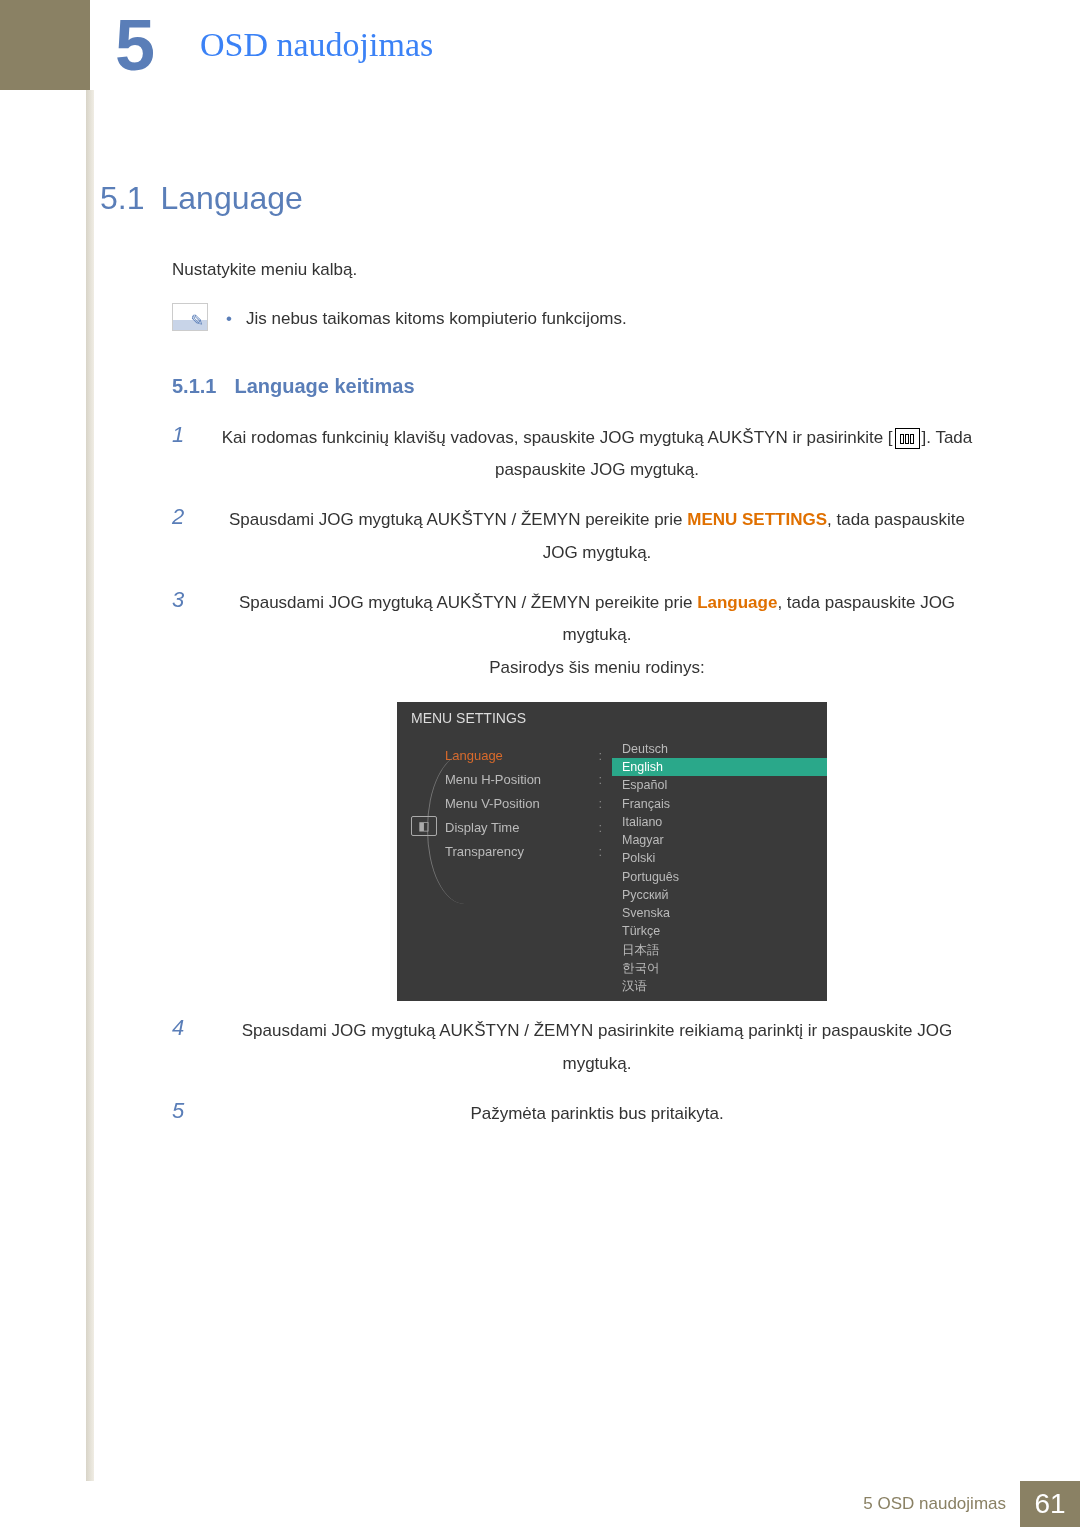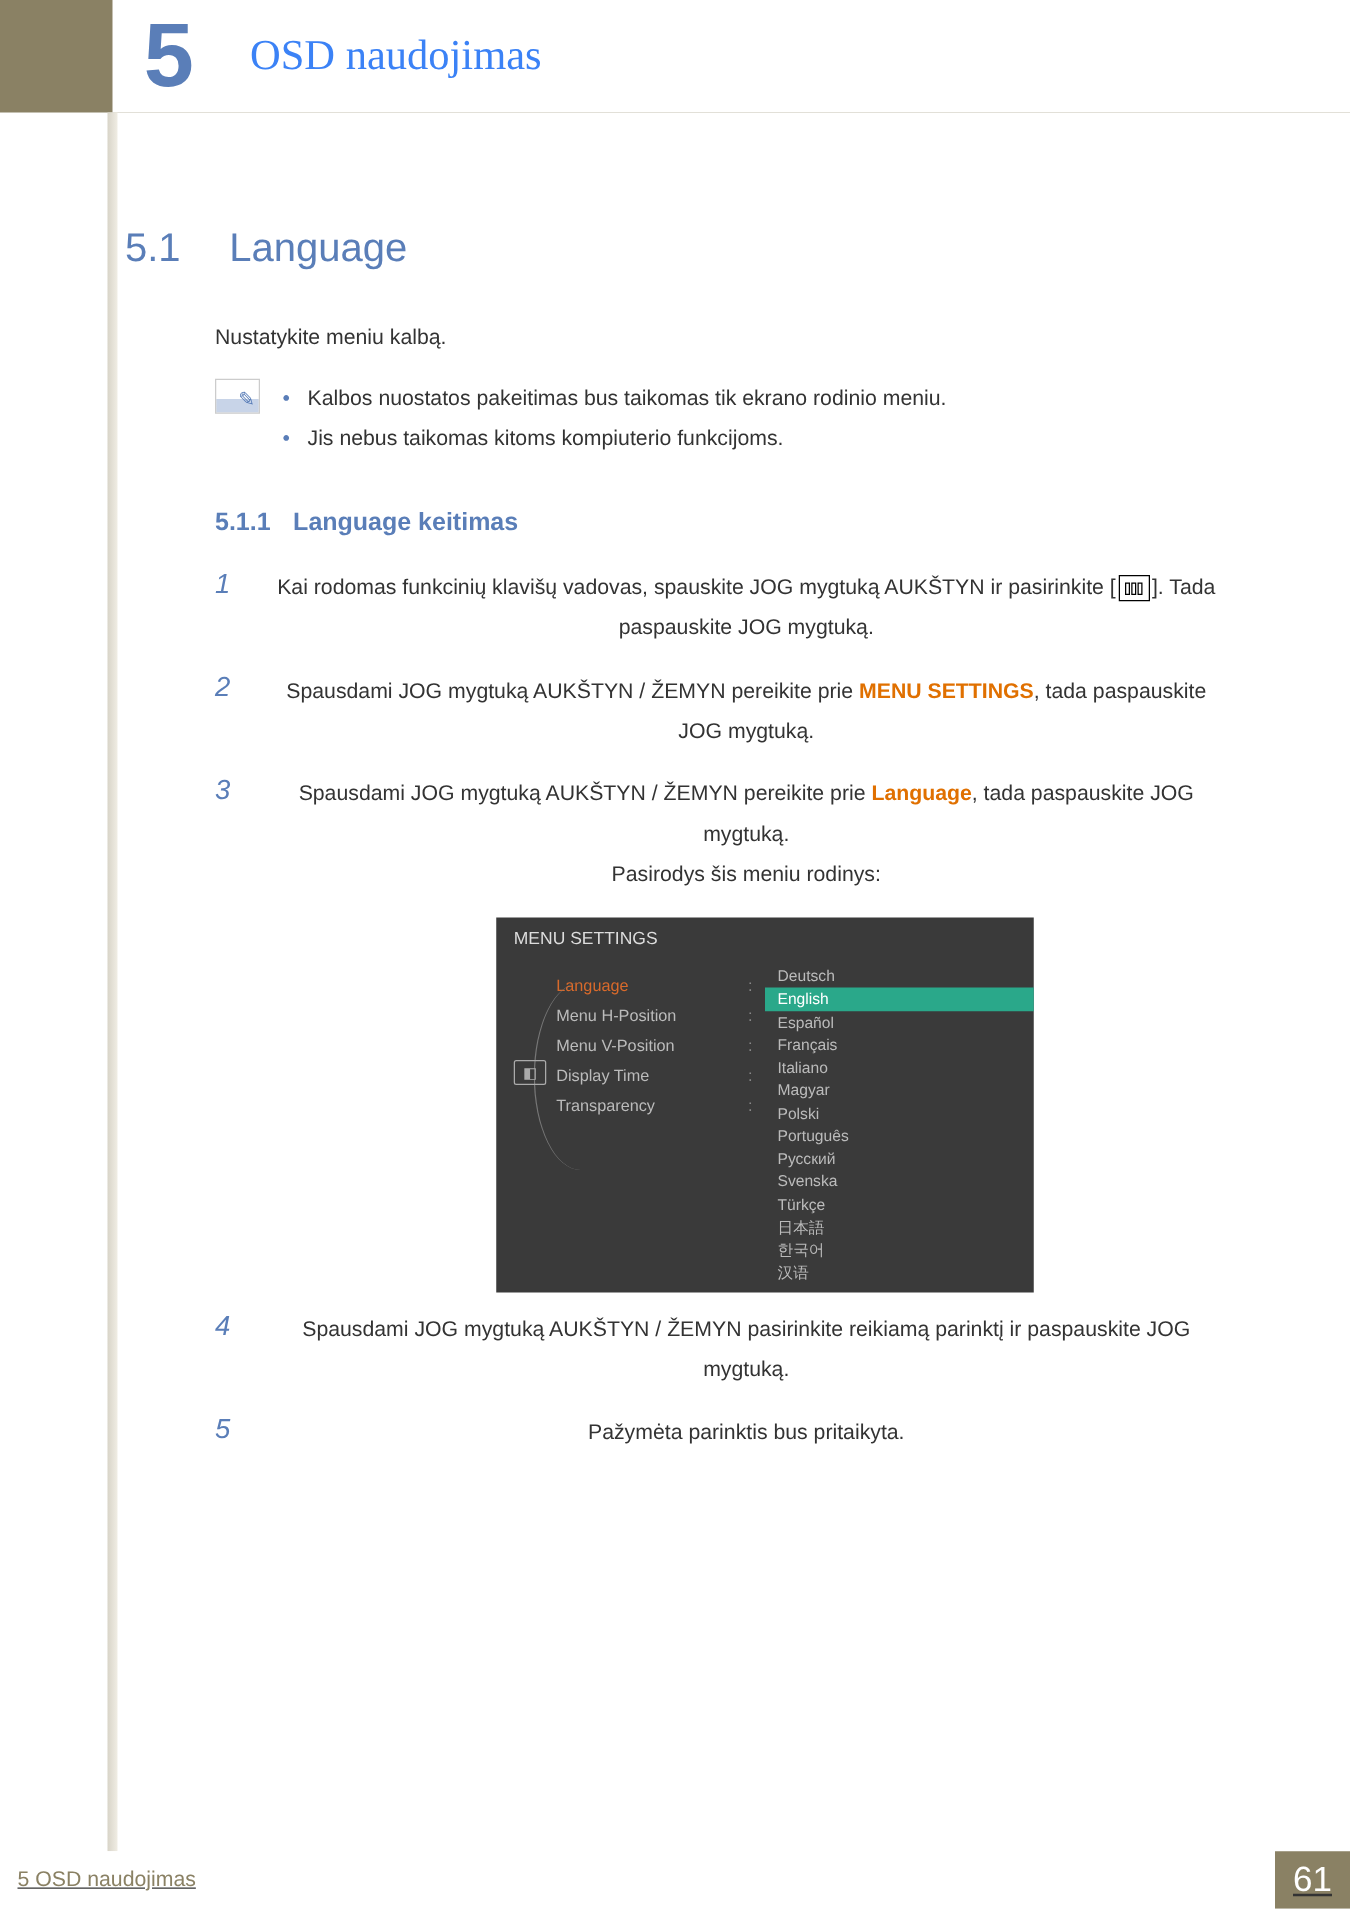--- a/index.html
+++ b/index.html
@@ -41,21 +41,21 @@
     font-size: 34px;
     color: #3b82f6;
     font-family: Liberation Serif, serif;
   }
   .content {
     padding: 90px 100px 0 100px;
   }
   .section-header {
     display: flex;
     align-items: baseline;
-    gap: 39px;
+    gap: 16px;
     margin-bottom: 40px;
   }
   .section-number {
     font-size: 32px;
     color: #5a7eb8;
   }
   .section-title {
     font-size: 32px;
     color: #5a7eb8;
   }
@@ -202,23 +202,22 @@
   .fbtn-icon.move::after { content: "◆"; position: absolute; left: 3px; top: -2px; font-size: 9px; color: #ddd; }
   .fbtn-icon.ent::after { content: "↲"; position: absolute; left: 3px; top: -3px; font-size: 11px; color: #ddd; }
 
   .footer {
     position: absolute;
     bottom: 0;
     right: 0;
     left: 0;
     height: 46px;
     display: flex;
-    justify-content: space-between;
+    justify-content: flex-end;
     align-items: stretch;
-    text-decoration: underline;
   }
   .footer-label {
     background: #fff;
     color: #8a8164;
     font-size: 17px;
     display: flex;
     align-items: center;
     padding: 0 14px;
   }
   .footer-page {
@@ -256,21 +255,20 @@
   <div class="section-header">
     <span class="section-number">5.1</span>
     <span class="section-title">Language</span>
   </div>
 
   <p class="body-text">Nustatykite meniu kalbą.</p>
 
   <div class="note-block">
     <div class="note-icon"></div>
     <ul class="note-list">
-      <li>Kalbos nuostatos pakeitimas bus taikomas tik ekrano rodinio meniu.</li>
       <li>Jis nebus taikomas kitoms kompiuterio funkcijoms.</li>
     </ul>
   </div>
 
   <div class="subsection-header">
     <span>5.1.1</span>
     <span>Language keitimas</span>
   </div>
 
   <div class="steps">

